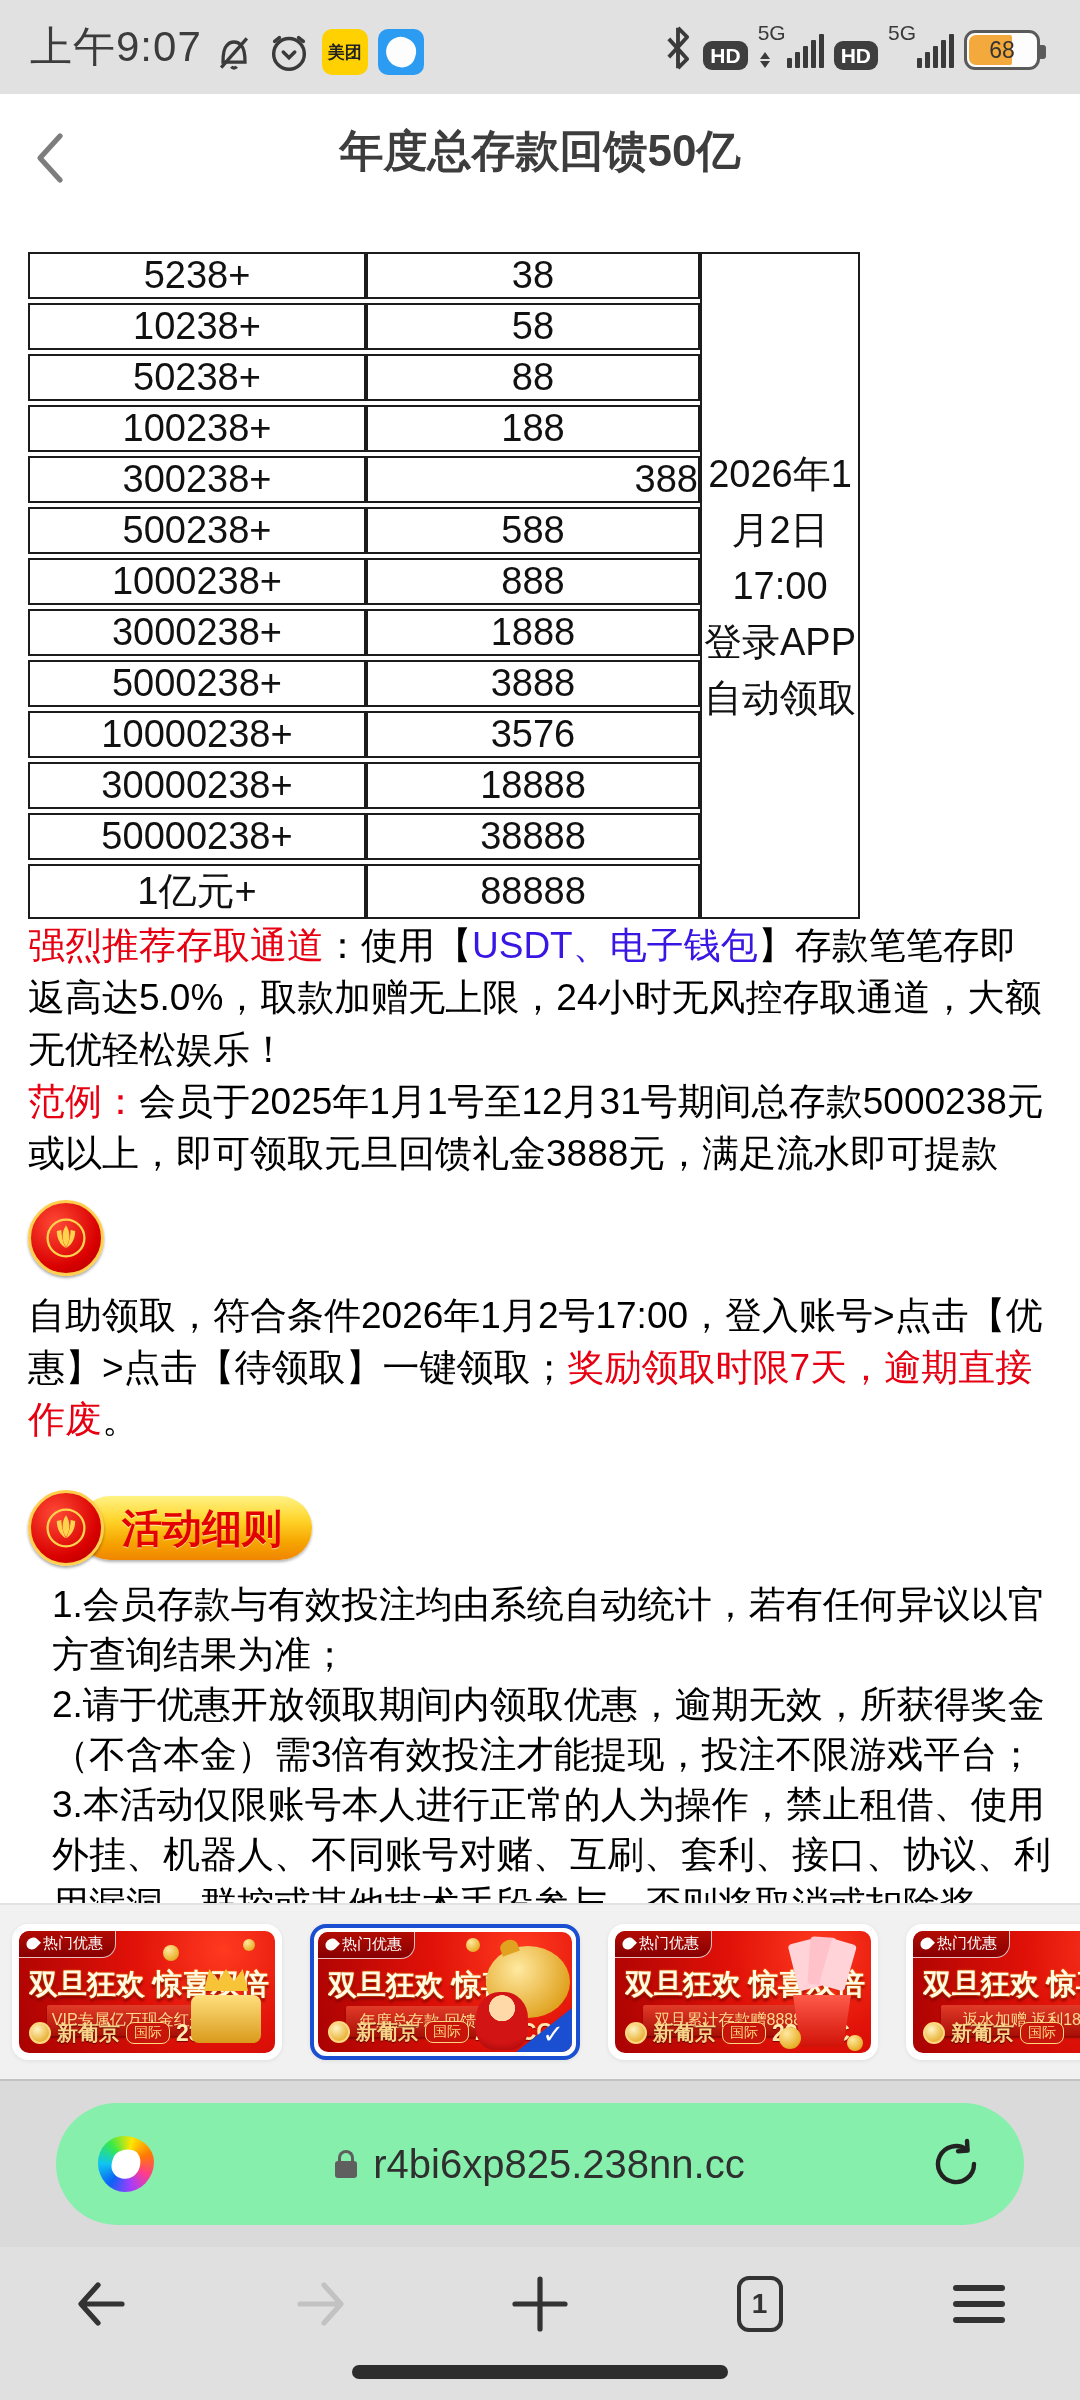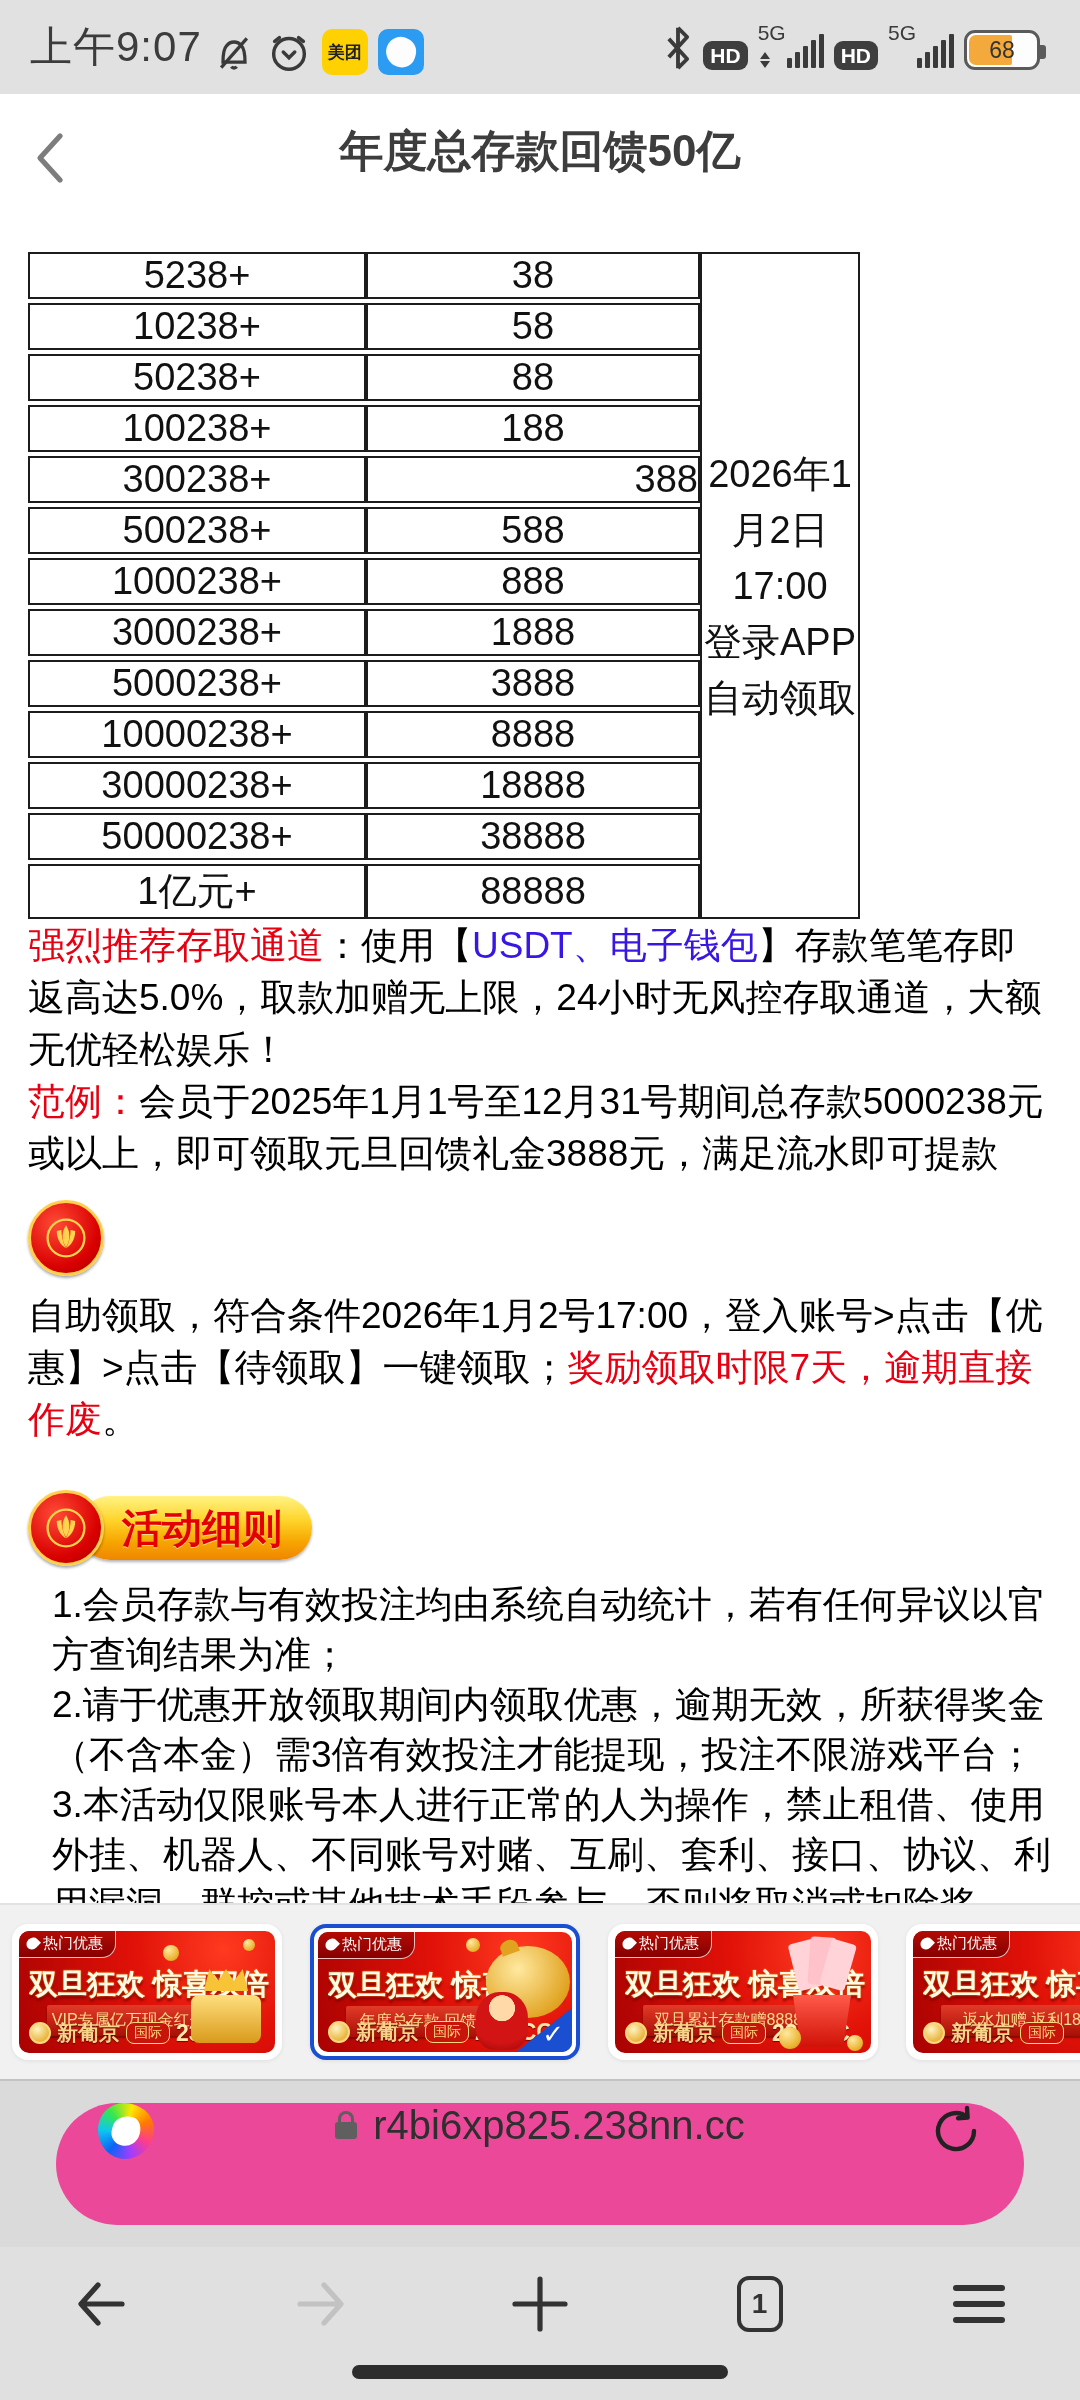--- a/index.html
+++ b/index.html
@@ -112,22 +112,22 @@
   .art-cup { right:16px; bottom:6px; width:66px; height:52px;
     background:linear-gradient(180deg,#ff5a4a,#d01208); clip-path:polygon(6% 0,94% 0,82% 100%,18% 100%); }
   .art-papers { right:22px; top:10px; width:56px; height:52px; }
   .art-papers i { position:absolute; width:26px; height:48px; background:#ffd3d8; border-radius:4px; display:block; }
   .art-papers i:nth-child(1){ left:0; transform:rotate(-14deg);} 
   .art-papers i:nth-child(2){ left:16px; top:-4px; transform:rotate(4deg); background:#ffc2cb;}
   .art-papers i:nth-child(3){ left:32px; transform:rotate(16deg);}
   
   .urlbar-section { position:absolute; top:2079px; left:0; width:1080px; height:168px; background:#dadada;
     border-top:2px solid #c2c2c2; }
-  .url-pill { position:absolute; left:56px; top:22px; width:968px; height:122px; background:#ec4899; border-radius:61px;
-    display:flex; align-items:flex-start; }
+  .url-pill { position:absolute; left:56px; top:22px; width:968px; height:122px; background:#86efac; border-radius:61px;
+    display:flex; align-items:center; }
   .copilot { position:absolute; left:42px; width:56px; height:56px; border-radius:46% 54% 52% 48% / 48% 46% 54% 52%;
     background:conic-gradient(from 220deg,#0b63f6,#0fc6f0,#37e84a,#ffe600,#ff7a00,#ff3d8b,#a13dff,#0b63f6); }
   .copilot::after { content:""; position:absolute; left:14px; top:13px; width:28px; height:30px; background:#fff;
     border-radius:62% 38% 55% 45% / 50% 50% 55% 45%; transform:rotate(14deg); }
   .url-center { flex:1; display:flex; align-items:center; justify-content:center; gap:16px; }
   .lock { position:relative; width:22px; height:17px; background:#5f5f5f; border-radius:3px; margin-top:10px; }
   .lock::before { content:""; position:absolute; left:3px; top:-11px; width:10px; height:12px;
     border:3.5px solid #5f5f5f; border-bottom:none; border-radius:8px 8px 0 0; }
   .url-text { font-size:40px; color:#2f2f2f; }
   .refresh { position:absolute; right:40px; width:56px; height:56px; }
@@ -254,21 +254,21 @@
         <tr>
           <td style="width: 338px;">3000238+</td>
           <td style="width: 334px;">1888</td>
         </tr>
         <tr>
           <td style="width: 338px;">5000238+</td>
           <td style="width: 334px;">3888</td>
         </tr>
         <tr>
           <td style="width: 338px;">10000238+</td>
-          <td style="width: 334px;">8888</td>
+          <td style="width: 334px;">3576</td>
         </tr>
         <tr>
           <td style="width: 338px;">30000238+</td>
           <td style="width: 334px;">18888</td>
         </tr>
         <tr>
           <td style="width: 338px;">50000238+</td>
           <td style="width: 334px;">38888</td>
         </tr>
         <tr>

